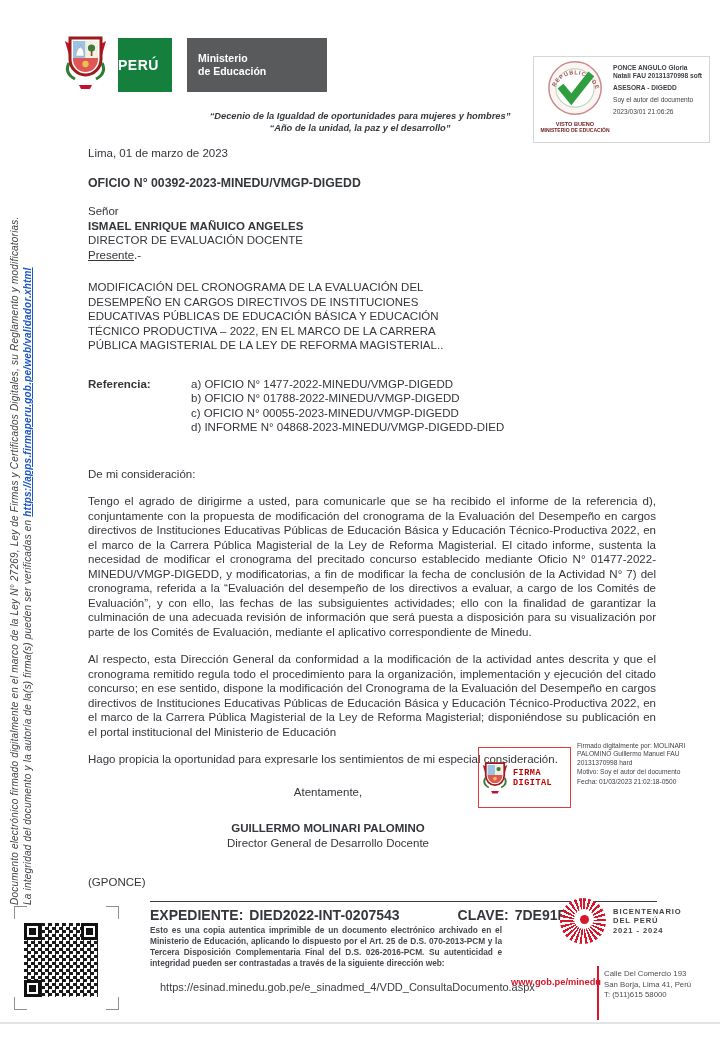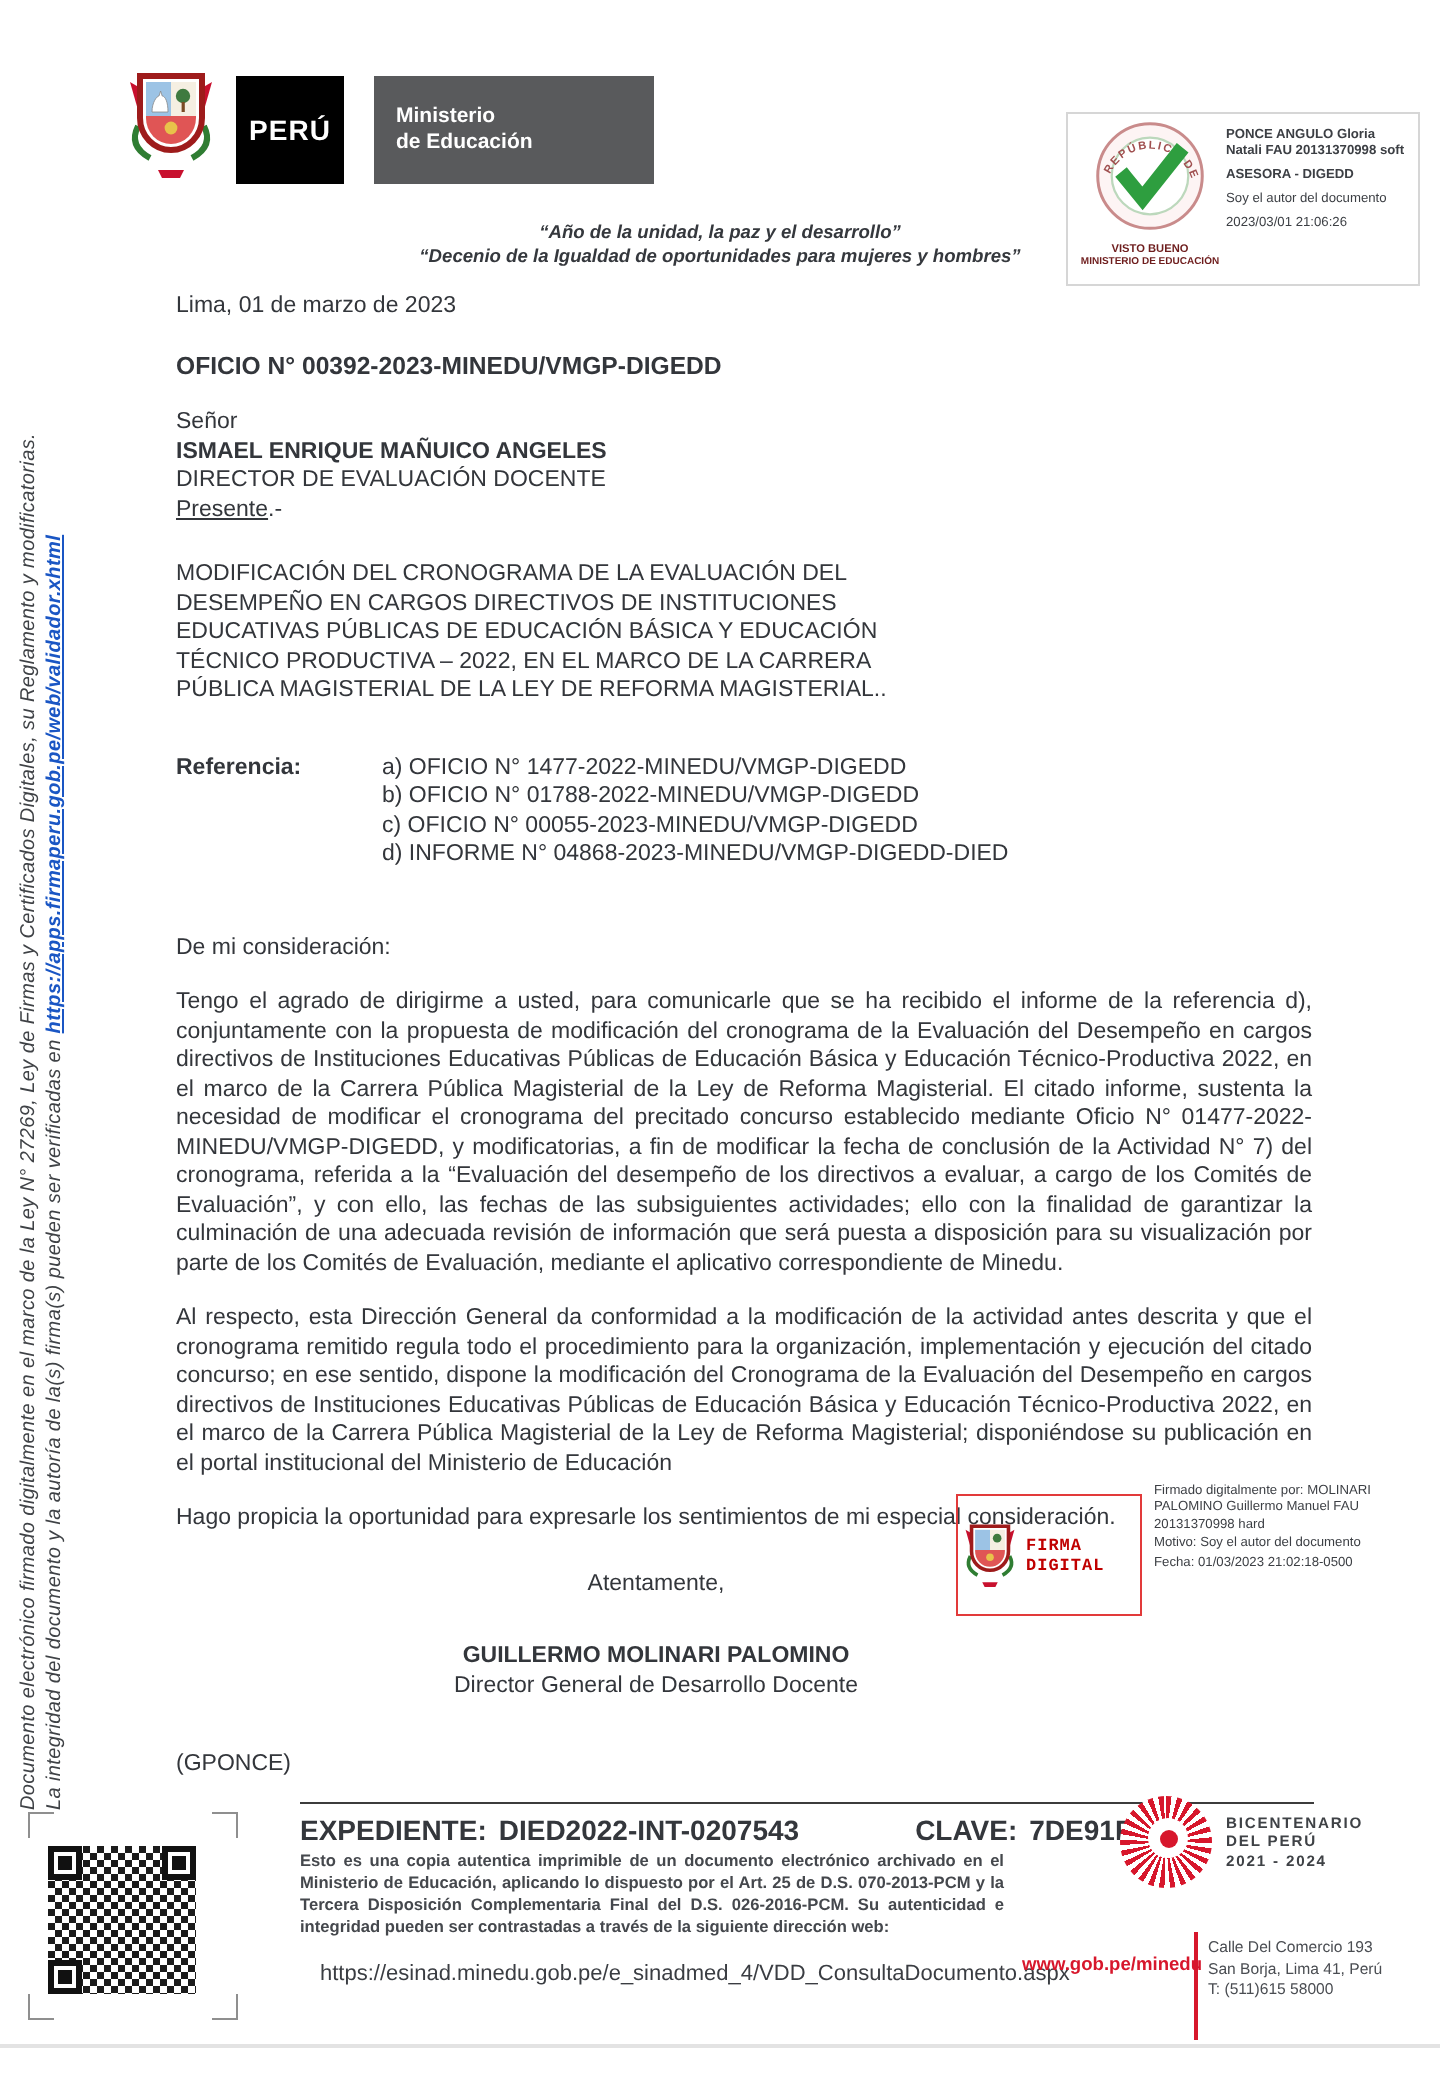--- a/index.html
+++ b/index.html
@@ -9,22 +9,22 @@
 
   
   .side-legal { position:absolute; left:8px; top:905px; width:872px;
                 transform:rotate(-90deg); transform-origin:0 0;
                 font-style:italic; font-size:10px; line-height:13px; color:#3f4246; letter-spacing:.2px; }
   .side-legal .lnk { color:#1a56c4; font-weight:bold; text-decoration:underline; font-style:italic; }
 
   
   .logo-row { position:absolute; left:62px; top:33px; display:flex; align-items:flex-start; }
   .coat { width:47px; height:60px; }
-  .peru-box { width:54px; height:54px; margin-left:9px; margin-top:5px; background:#000000; color:#fff;
-              display:flex; align-items:center; justify-content:center; font-weight:bold; font-size:14px; letter-spacing:.5px; }
+  .peru-box { width:54px; height:54px; margin-left:9px; margin-top:5px; background:#15803d; color:#fff;
+              display:flex; align-items:center; font-weight:bold; font-size:14px; letter-spacing:.5px; }
   .min-box { width:140px; height:54px; margin-left:15px; margin-top:5px; background:#595a5c; color:#fff;
              font-size:10.5px; font-weight:bold; line-height:13px; display:flex; flex-direction:column; justify-content:center; padding-left:11px; }
 
   .motto { position:absolute; left:140px; top:110px; width:440px; text-align:center;
            font-style:italic; font-weight:600; font-size:9.3px; line-height:12px; color:#35383d; }
 
   
   .visto { position:absolute; left:533px; top:56px; width:177px; height:87px; border:1px solid #d6d6d6;
            background:#fff; display:flex; padding:3px 2px 2px 3px; }
   .visto-seal { width:76px; text-align:center; flex:none; }
@@ -123,22 +123,22 @@
     <div class="peru-box">
         <span>PERÚ</span>
       </div>
     <div class="min-box">
       <span>Ministerio</span>
       <span>de Educación</span>
     </div>
   </div>
 
   <div class="motto">
+    <div>“Decenio de la Igualdad de oportunidades para mujeres y hombres”</div>
     <div>“Año de la unidad, la paz y el desarrollo”</div>
-    <div>“Decenio de la Igualdad de oportunidades para mujeres y hombres”</div>
   </div>
 
   <div class="visto">
     <div class="visto-seal">
       <svg width="56" height="56" viewBox="0 0 60 60">
         <circle cx="30" cy="30" r="28" fill="#fdf4f4" stroke="#c98b8b" stroke-width="1.6"></circle>
         <circle cx="30" cy="30" r="20.5" fill="#ffffff" stroke="#bcd8bc" stroke-width="1.2"></circle>
         <path id="vb-arc" d="M 7 34 A 23.5 23.5 0 0 1 53 34" fill="none"></path>
         <text font-size="6" font-weight="bold" fill="#a05050" letter-spacing="1"><textPath href="#vb-arc" startOffset="8%">REPÚBLICA DEL PERÚ</textPath></text>
         <path d="M17 31 l9 11 l19 -24" stroke="#2e9e3f" stroke-width="8" fill="none" stroke-linecap="square"></path>

